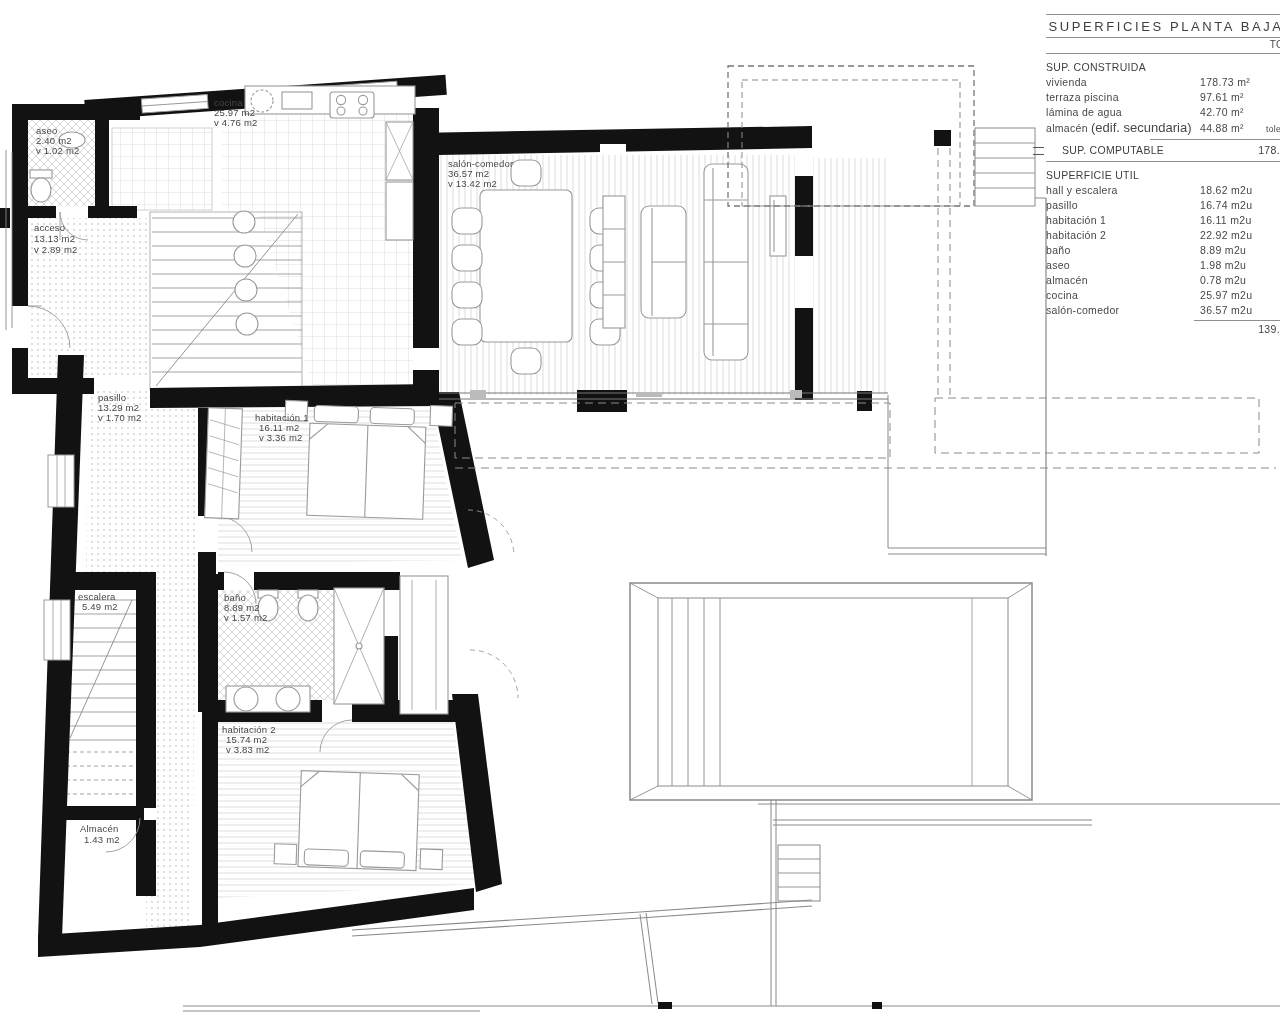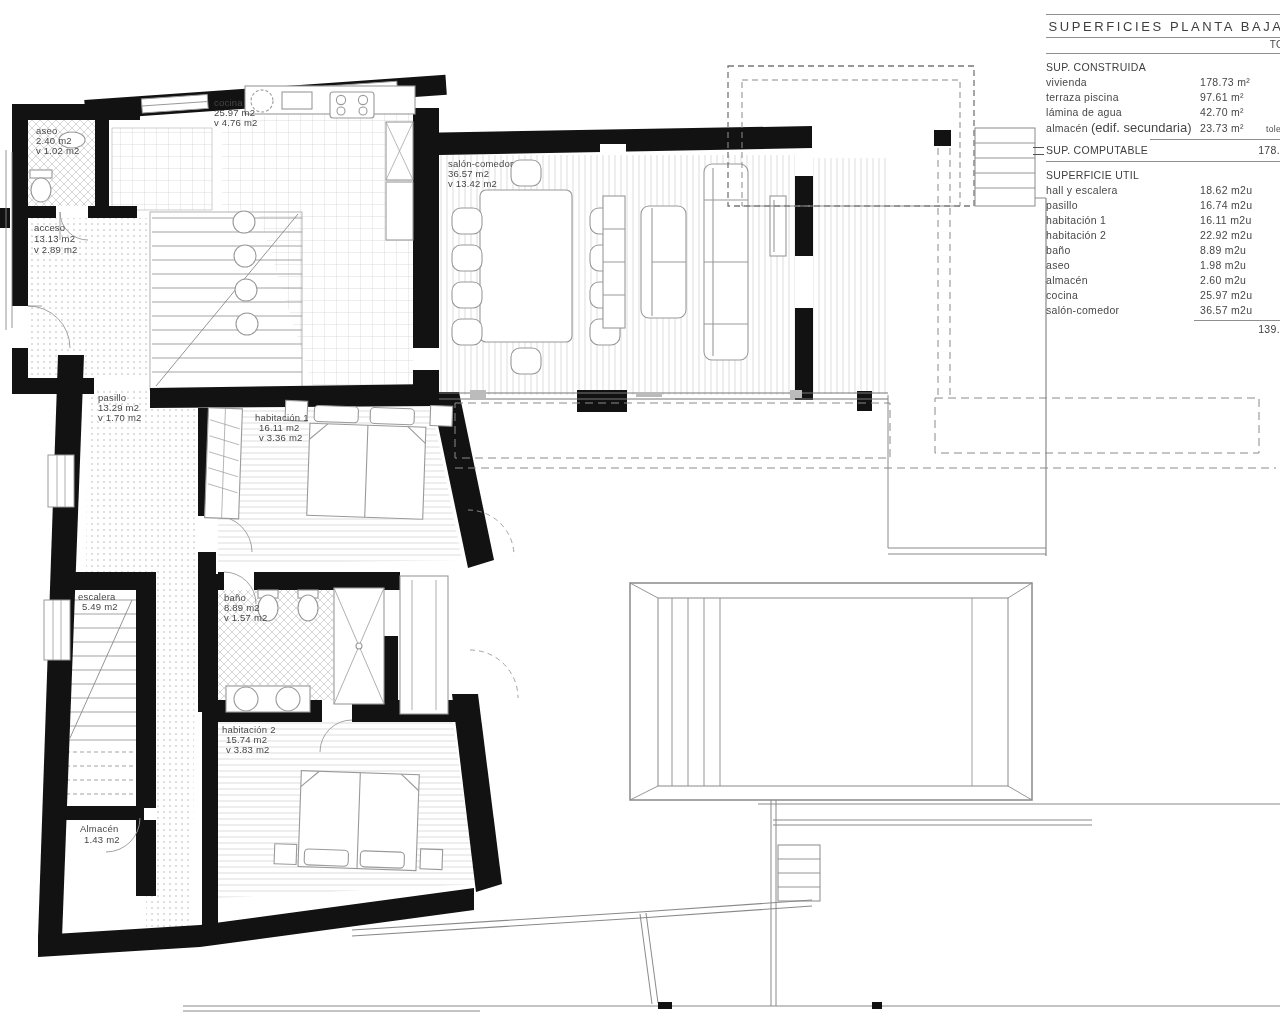--- a/index.html
+++ b/index.html
@@ -16,21 +16,21 @@
   .to-row{text-align:right;font-size:10px;padding:1px 2px 1px 0;height:13px;}
   .section-label{margin-top:7px;margin-bottom:2px;color:#3e3e3e;}
   .c-row,.u-row{display:flex;align-items:baseline;line-height:15px;}
   .c-label,.u-label{width:144px;text-align:left;white-space:nowrap;}
   .c-val,.u-val{margin-left:10px;width:64px;text-align:left;white-space:nowrap;}
   .c-extra{margin-left:2px;font-size:8.5px;white-space:nowrap;}
   .note{font-size:13px;letter-spacing:0;}
   .rule-partial-a{border-top:1px solid #8f8f8f;margin-left:104px;margin-top:2px;}
   .rule-partial-b{border-top:1px solid #8f8f8f;margin-left:148px;margin-top:2px;}
   .computable{position:relative;display:flex;line-height:17px;margin:2px 0 2px 0;color:#3e3e3e;}
-  .computable .clabel{flex:1;}
+  .computable .clabel{flex:1;margin-left:16px;}
   .computable .cvalue{text-align:right;white-space:nowrap;}
   .eq-icon{position:absolute;left:-13px;top:5px;width:11px;height:6px;
            border-top:1.6px solid #555;border-bottom:1.6px solid #555;}
   .total-row{text-align:right;line-height:16px;color:#3e3e3e;white-space:nowrap;}
 </style>
 </head>
 <body>
 
 <div class="sheet">
 
@@ -317,21 +317,21 @@
   <div class="c-row">
     <span class="c-label">terraza piscina</span>
     <span class="c-val">97.61 m²</span>
   </div>
   <div class="c-row">
     <span class="c-label">lámina de agua</span>
     <span class="c-val">42.70 m²</span>
   </div>
   <div class="c-row">
     <span class="c-label"><span>almacén</span> <span class="note">(edif. secundaria)</span></span>
-    <span class="c-val">23.73 m²</span>
+    <span class="c-val">44.88 m²</span>
     <span class="c-extra">toler</span>
   </div>
   <div class="rule-partial-a"></div>
 
   <div class="computable">
     <span class="eq-icon"></span>
     <span class="clabel">SUP. COMPUTABLE</span>
     <span class="cvalue">178.7</span>
   </div>
   <div class="rule"></div>
@@ -356,21 +356,21 @@
   <div class="u-row">
     <span class="u-label">baño</span>
     <span class="u-val">8.89 m2u</span>
   </div>
   <div class="u-row">
     <span class="u-label">aseo</span>
     <span class="u-val">1.98 m2u</span>
   </div>
   <div class="u-row">
     <span class="u-label">almacén</span>
-    <span class="u-val">2.60 m2u</span>
+    <span class="u-val">0.78 m2u</span>
   </div>
   <div class="u-row">
     <span class="u-label">cocina</span>
     <span class="u-val">25.97 m2u</span>
   </div>
   <div class="u-row">
     <span class="u-label">salón-comedor</span>
     <span class="u-val">36.57 m2u</span>
   </div>
   <div class="rule-partial-b"></div>

